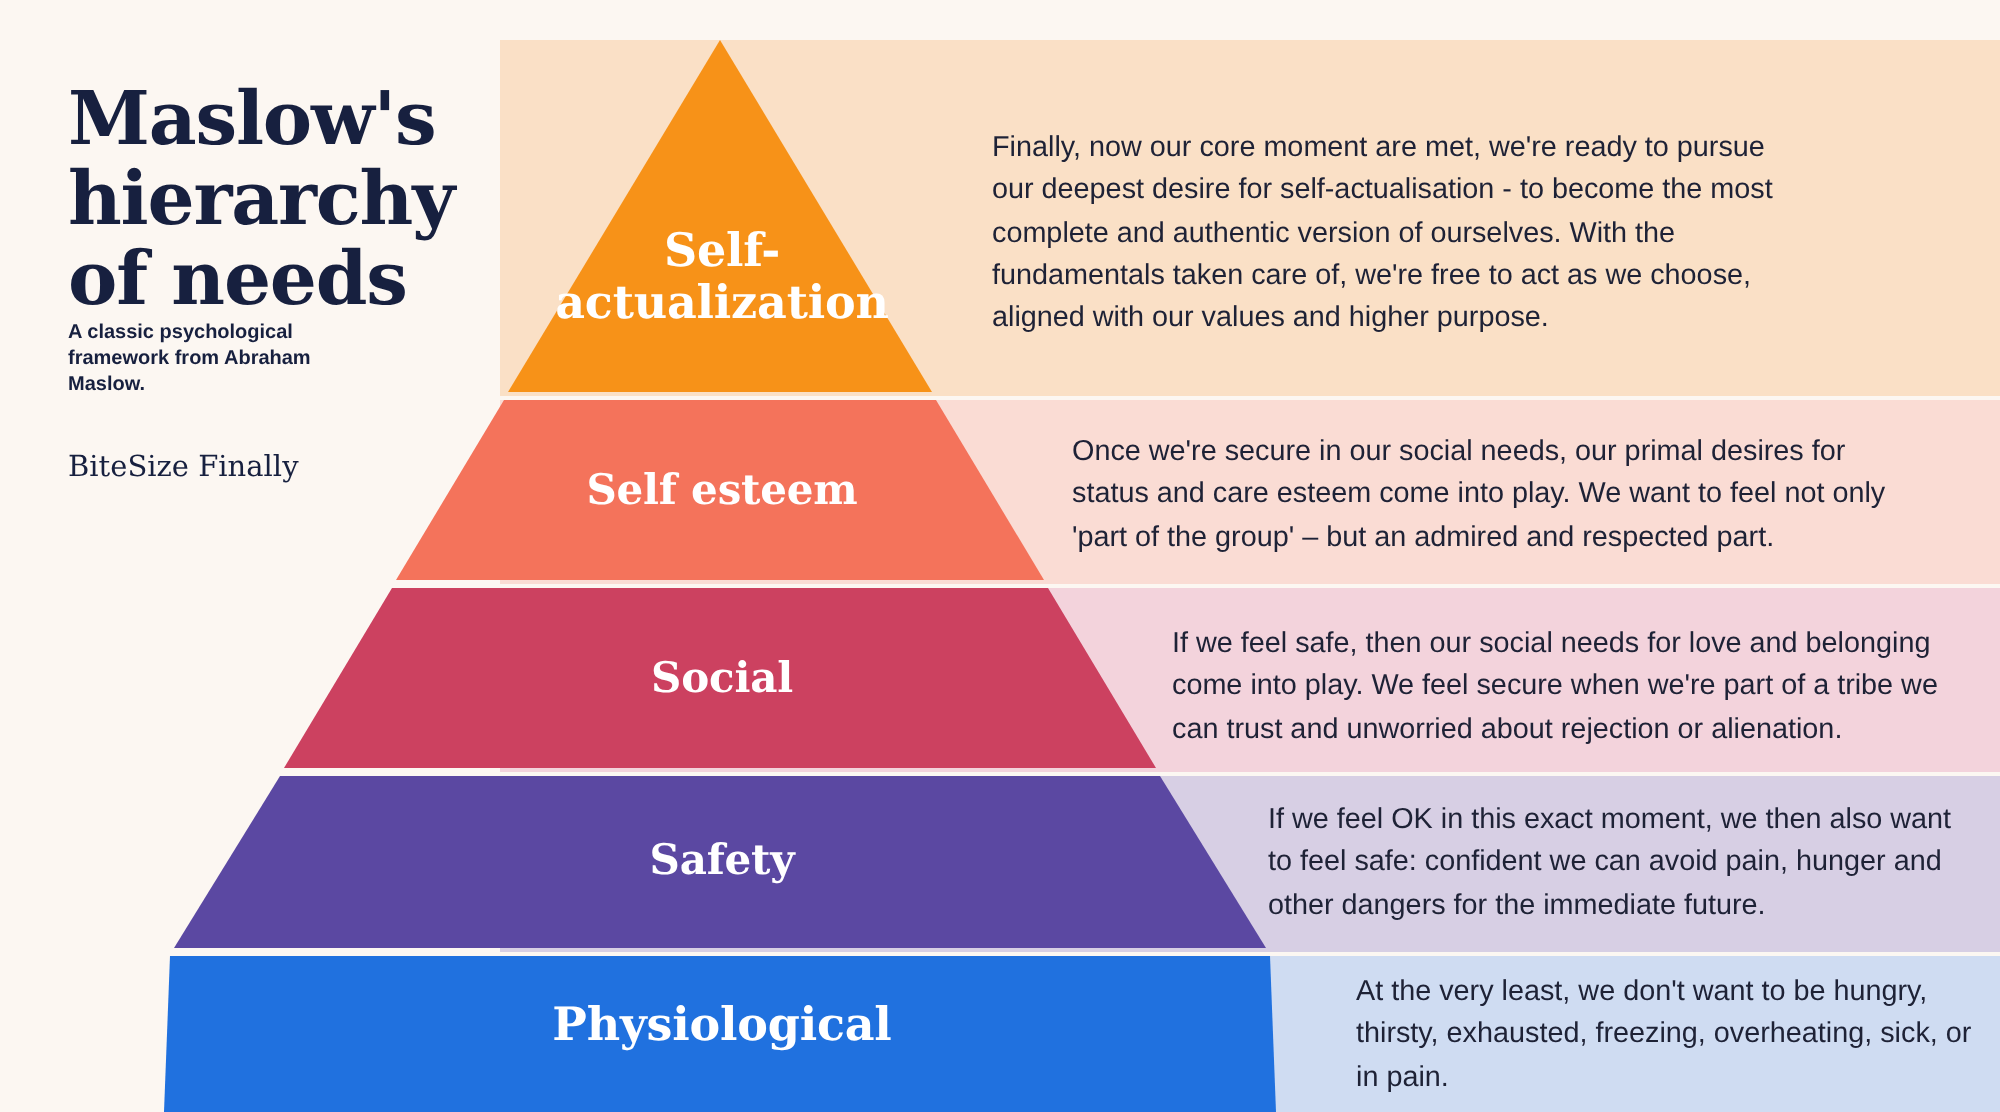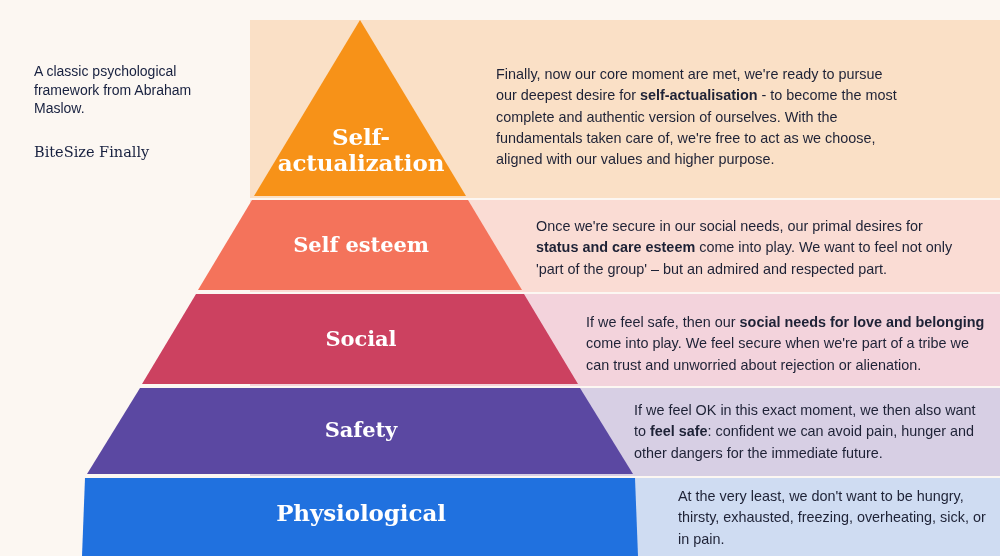--- a/index.html
+++ b/index.html
@@ -30,58 +30,57 @@
     position:absolute;
     color:#ffffff;
     font-family:"DejaVu Serif", serif;
     font-weight:bold;
     text-align:center;
     line-height:1.12;
     letter-spacing:-0.1px;
     white-space:pre-line;
     pointer-events:none;
   }
-  #label-actualization{left:250px;top:124px;width:222px;font-size:23px;}
+  #label-actualization{left:250px;top:113px;width:222px;font-size:23px;}
   #label-esteem{left:250px;top:233px;width:222px;font-size:21px;}
   #label-social{left:250px;top:327px;width:222px;font-size:21px;}
   #label-safety{left:250px;top:418px;width:222px;font-size:21px;}
   #label-physiological{left:250px;top:500px;width:222px;font-size:23px;}
 
   
   .desc{
     position:absolute;
     color:#1E2236;
     font-size:14.4px;
     line-height:1.48;
   }
-  .desc b{font-weight:bold;}
+  .desc b{font-weight:normal;}
   #desc-actualization{left:496px;top:64px;width:406px;}
   #desc-esteem{left:536px;top:216px;width:420px;}
   #desc-social{left:586px;top:312px;width:404px;}
   #desc-safety{left:634px;top:400px;width:346px;}
   #desc-physiological{left:678px;top:486px;width:312px;}
 
   
   #header-block{position:absolute;left:34px;top:40px;width:210px;}
   #page-title{
     font-family:"DejaVu Serif", serif;
     font-weight:bold;
     font-size:37px;
     line-height:1.08;
     color:#17203F;
     margin:0;
     letter-spacing:-0.6px;
     white-space:pre-line;
   }
   #subtitle{
-    margin-top:22px;
-    font-size:14px;
+    font-size:10px;
     line-height:1.33;
     color:#17203F;
-    font-weight:normal;
+    font-weight:bold;
     white-space:pre-line;
   }
   #brand{
     margin-top:26px;
     font-family:"DejaVu Serif", serif;
     font-size:14.5px;
     color:#17203F;
     white-space:nowrap;
   }
   #brand .brand-strong{font-weight:normal;}
@@ -134,19 +133,22 @@
 
   <div class="desc" id="desc-social">
     <span>If we feel safe, then our </span><b>social needs for love and belonging</b><span> come into play. We feel secure when we're part of a tribe we can trust and unworried about rejection or alienation.</span>
   </div>
 
   <div class="desc" id="desc-physiological">
     <span>At the very least, we don't want to be hungry, thirsty, exhausted, freezing, overheating, sick, or in pain.</span>
   </div>
 
   <div id="header-block">
+    <h1 id="page-title">Maslow's
+hierarchy
+of needs</h1>
     <div id="subtitle">A classic psychological
 framework from Abraham
 Maslow.</div>
     <div id="brand"><span class="brand-strong">BiteSize</span><span class="brand-light"> Finally</span></div>
   </div>
 
 </div>
 
 </body></html>

